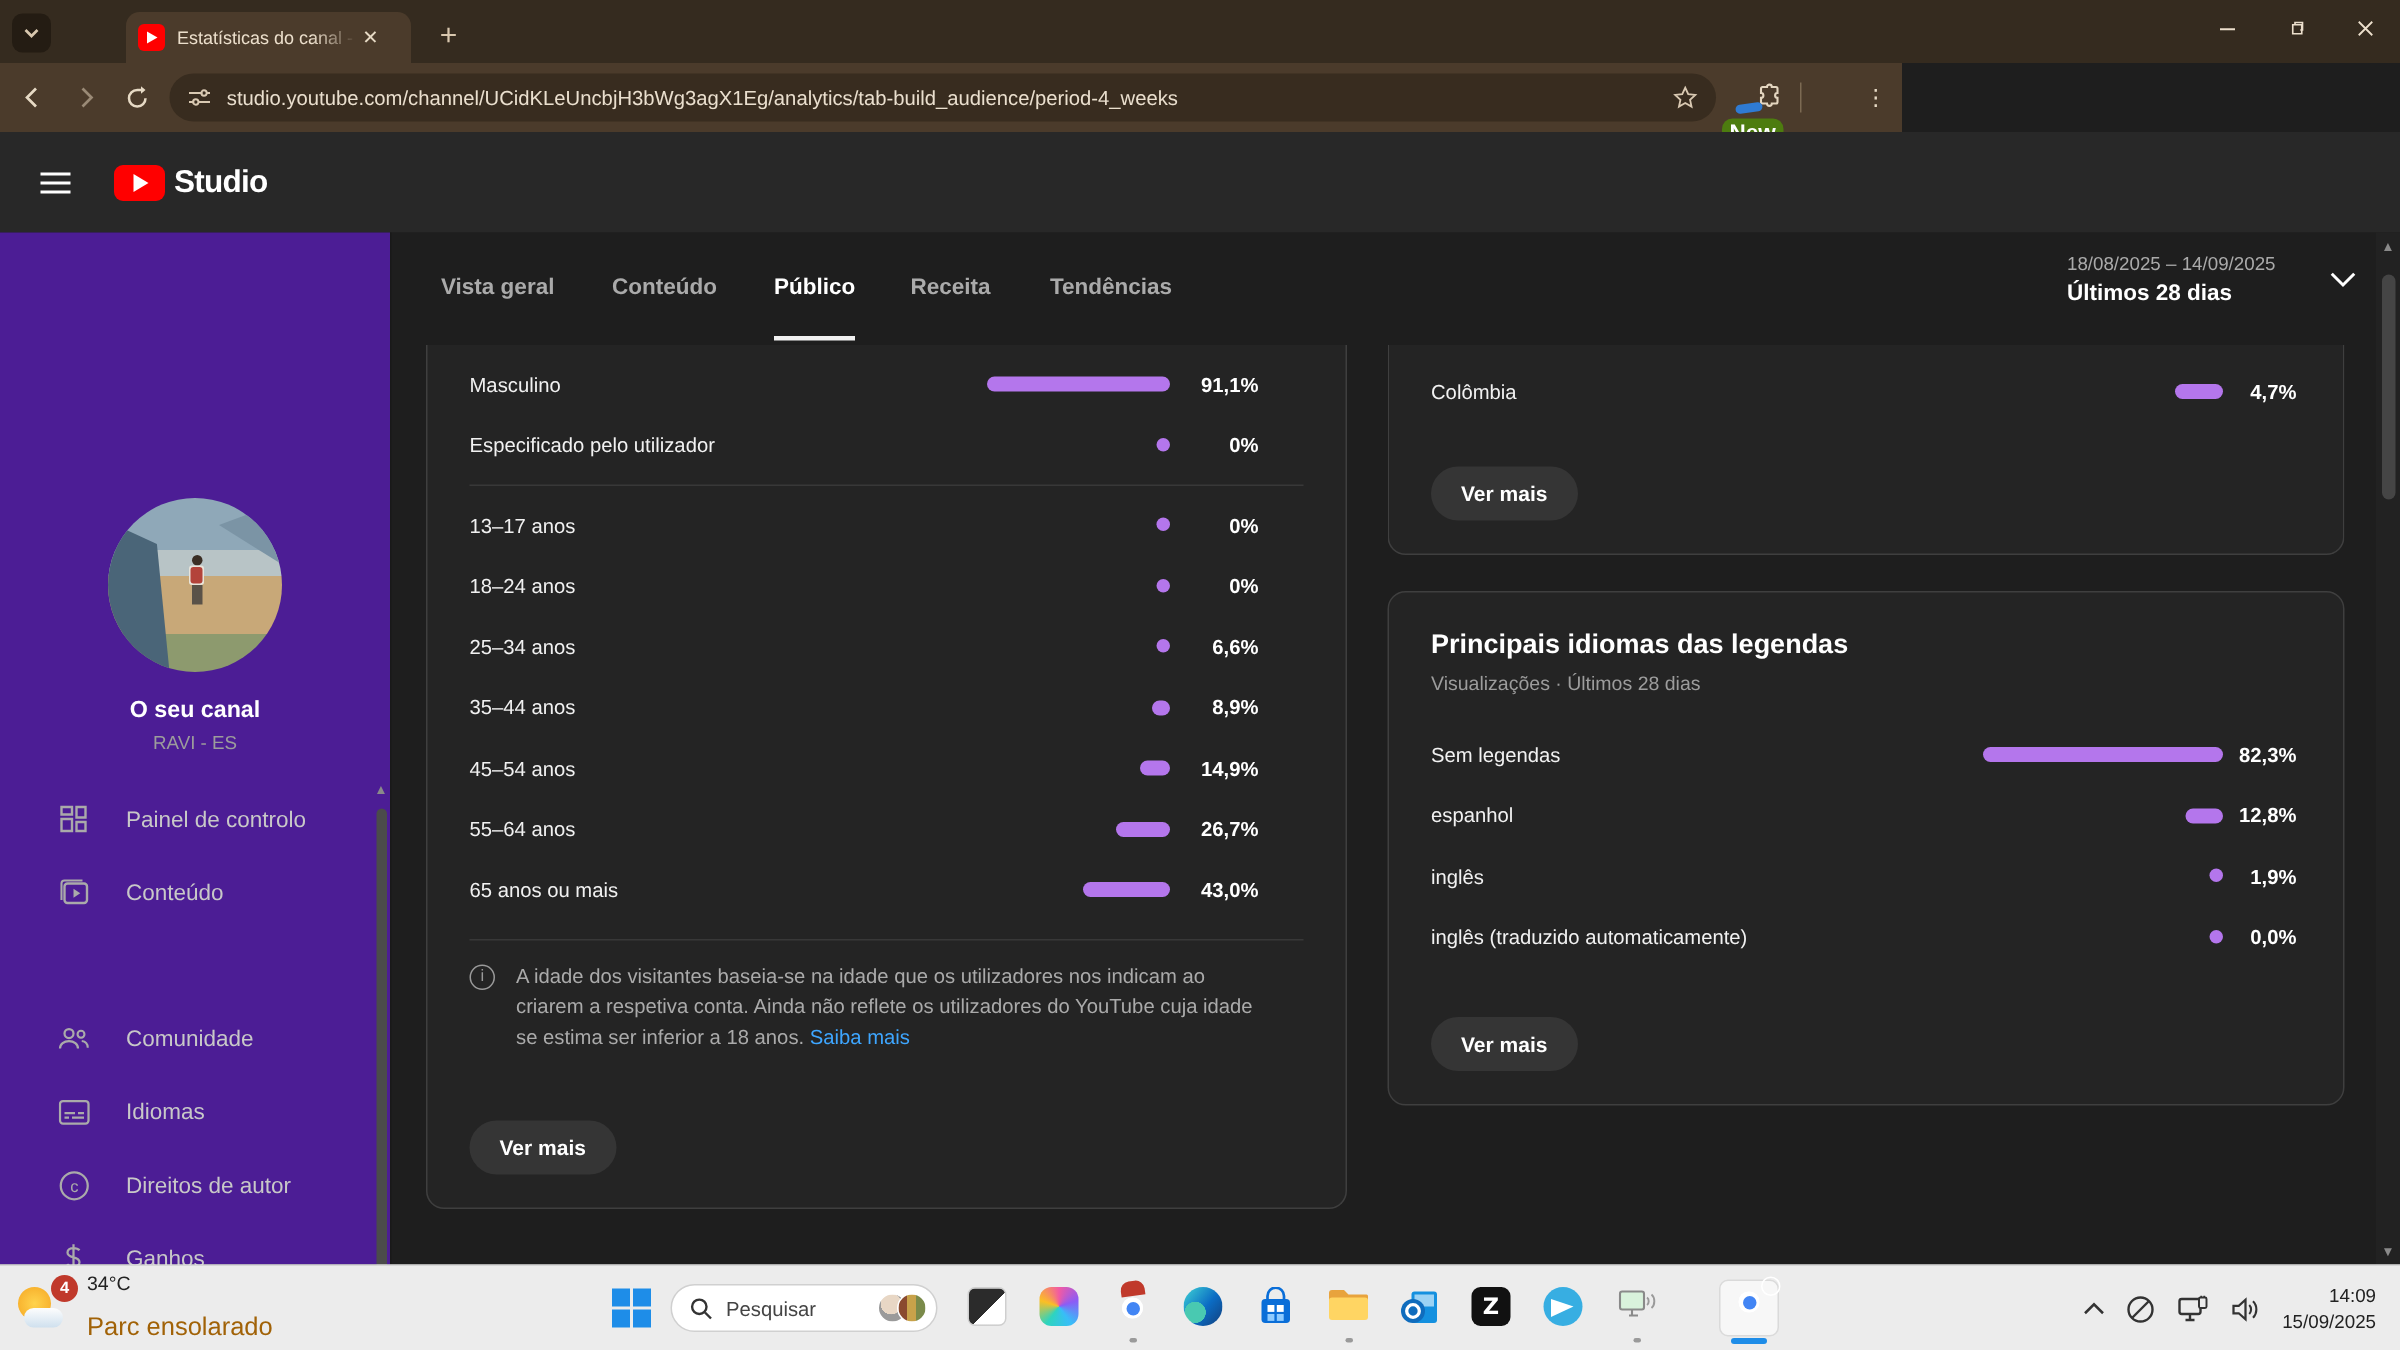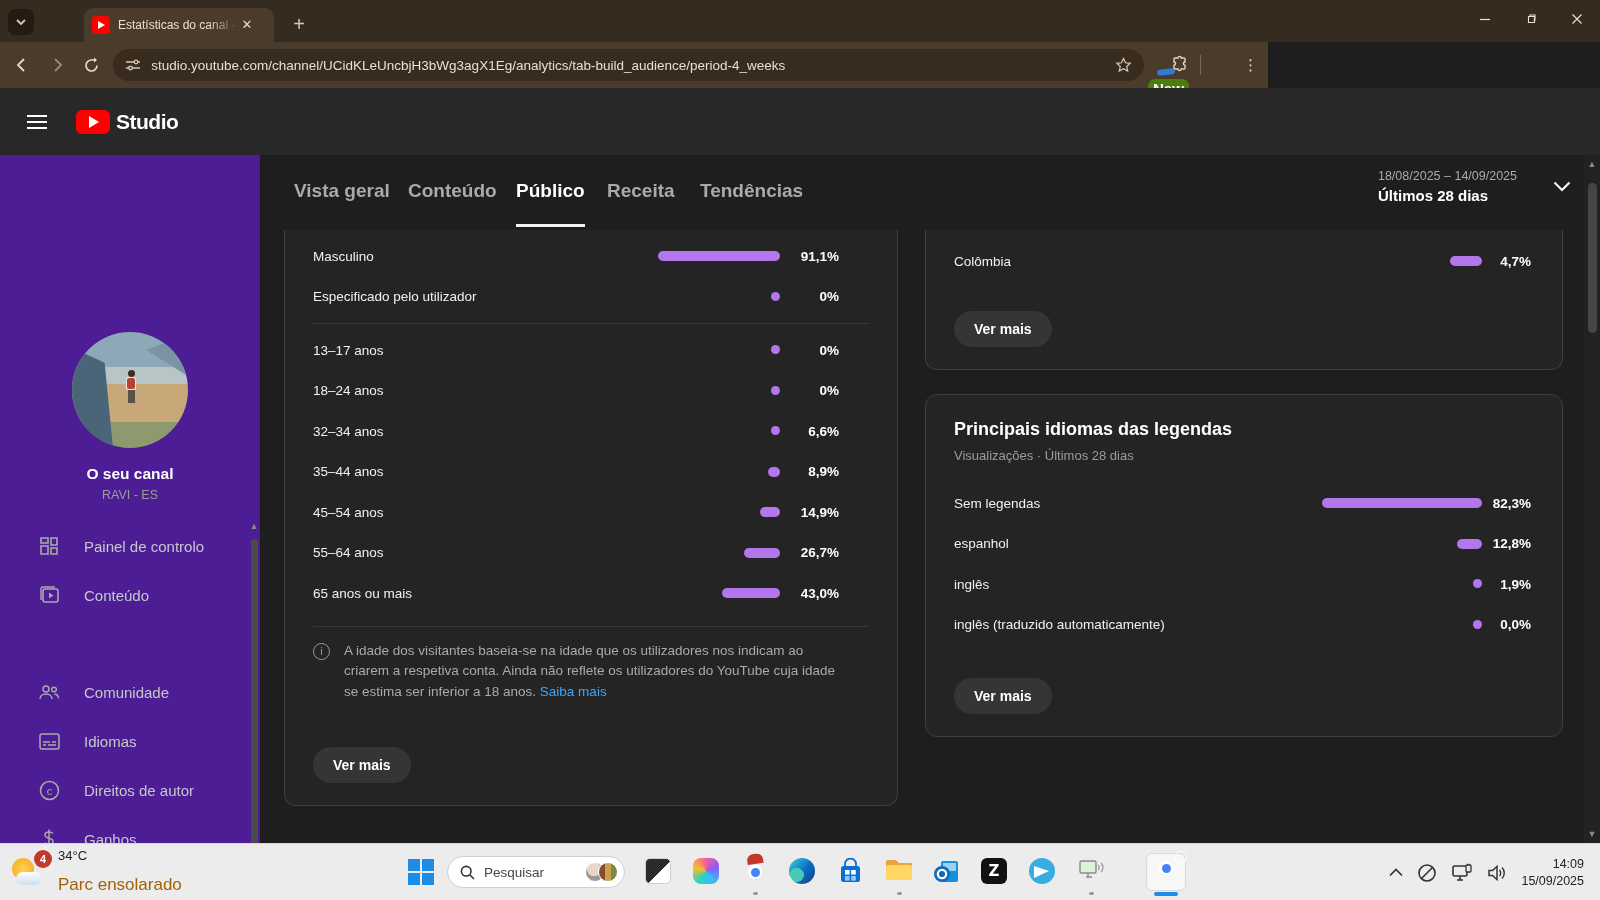--- a/index.html
+++ b/index.html
@@ -70,21 +70,21 @@
   .nav-item.active-row .lbl { color:#fff; font-weight:bold; }
   .nav-item.active-row .ic { color:#fff; }
   #side-divider { left:0; top:731px; width:260px; height:1px; background:#3c3c3c; }
   #side-scroll { left:249px; top:366px; width:10px; height:365px; }
   #side-scroll .thumb { position:absolute; left:2px; top:18px; width:7px; height:330px; border-radius:4px; background:#4b4b4b; }
   .scroll-arrow { color:#8a8a8a; font-size:9px; position:absolute; left:0; width:10px; text-align:center; }
 
   
   #content { left:260px; top:155px; width:1340px; height:688px; background:#1e1e1e; border-left:1px solid #191919; }
   #tabs-row { position:absolute; left:0; top:0; width:1340px; height:75px; }
-  .an-tab { position:absolute; top:0; height:72px; display:flex; align-items:center; color:#aaa; font-size:19px; font-weight:bold; }
+  .an-tab { position:absolute; top:0; height:72px; display:flex; align-items:center; color:#aaa; font-size:15px; font-weight:bold; }
   .an-tab.sel { color:#fff; }
   .an-tab.sel:after { content:""; position:absolute; left:0; bottom:0; width:100%; height:3px; background:#f1f1f1; }
   #period { position:absolute; right:84px; top:14px; text-align:left; }
   #period .range { color:#aaa; font-size:12.5px; }
   #period .sel-label { color:#fff; font-size:15px; font-weight:bold; margin-top:4px; }
   #period-chevron { position:absolute; right:30px; top:26px; color:#fff; }
 
   .card { position:absolute; background:#242424; border:1px solid #3f3f3f; }
   #card-demo { left:23px; top:75px; width:614px; height:576px; border-top:none; border-radius:0 0 12px 12px; }
   #card-geo { left:664px; top:75px; width:638px; height:140px; border-top:none; border-radius:0 0 12px 12px; }
@@ -407,21 +407,21 @@
           <span class="val">0%</span>
         </div>
         <div class="stat-row">
           <span class="lbl">18–24 anos</span>
           <span class="bar-zone">
               <span class="bar dot" style="width: 8px; background: rgb(180, 118, 236);"></span>
             </span>
           <span class="val">0%</span>
         </div>
         <div class="stat-row">
-          <span class="lbl">32–34 anos</span>
+          <span class="lbl">25–34 anos</span>
           <span class="bar-zone">
               <span class="bar dot" style="width: 9px; background: rgb(180, 118, 236);"></span>
             </span>
           <span class="val">6,6%</span>
         </div>
         <div class="stat-row">
           <span class="lbl">35–44 anos</span>
           <span class="bar-zone">
               <span class="bar" style="width: 12px; background: rgb(180, 118, 236);"></span>
             </span>

